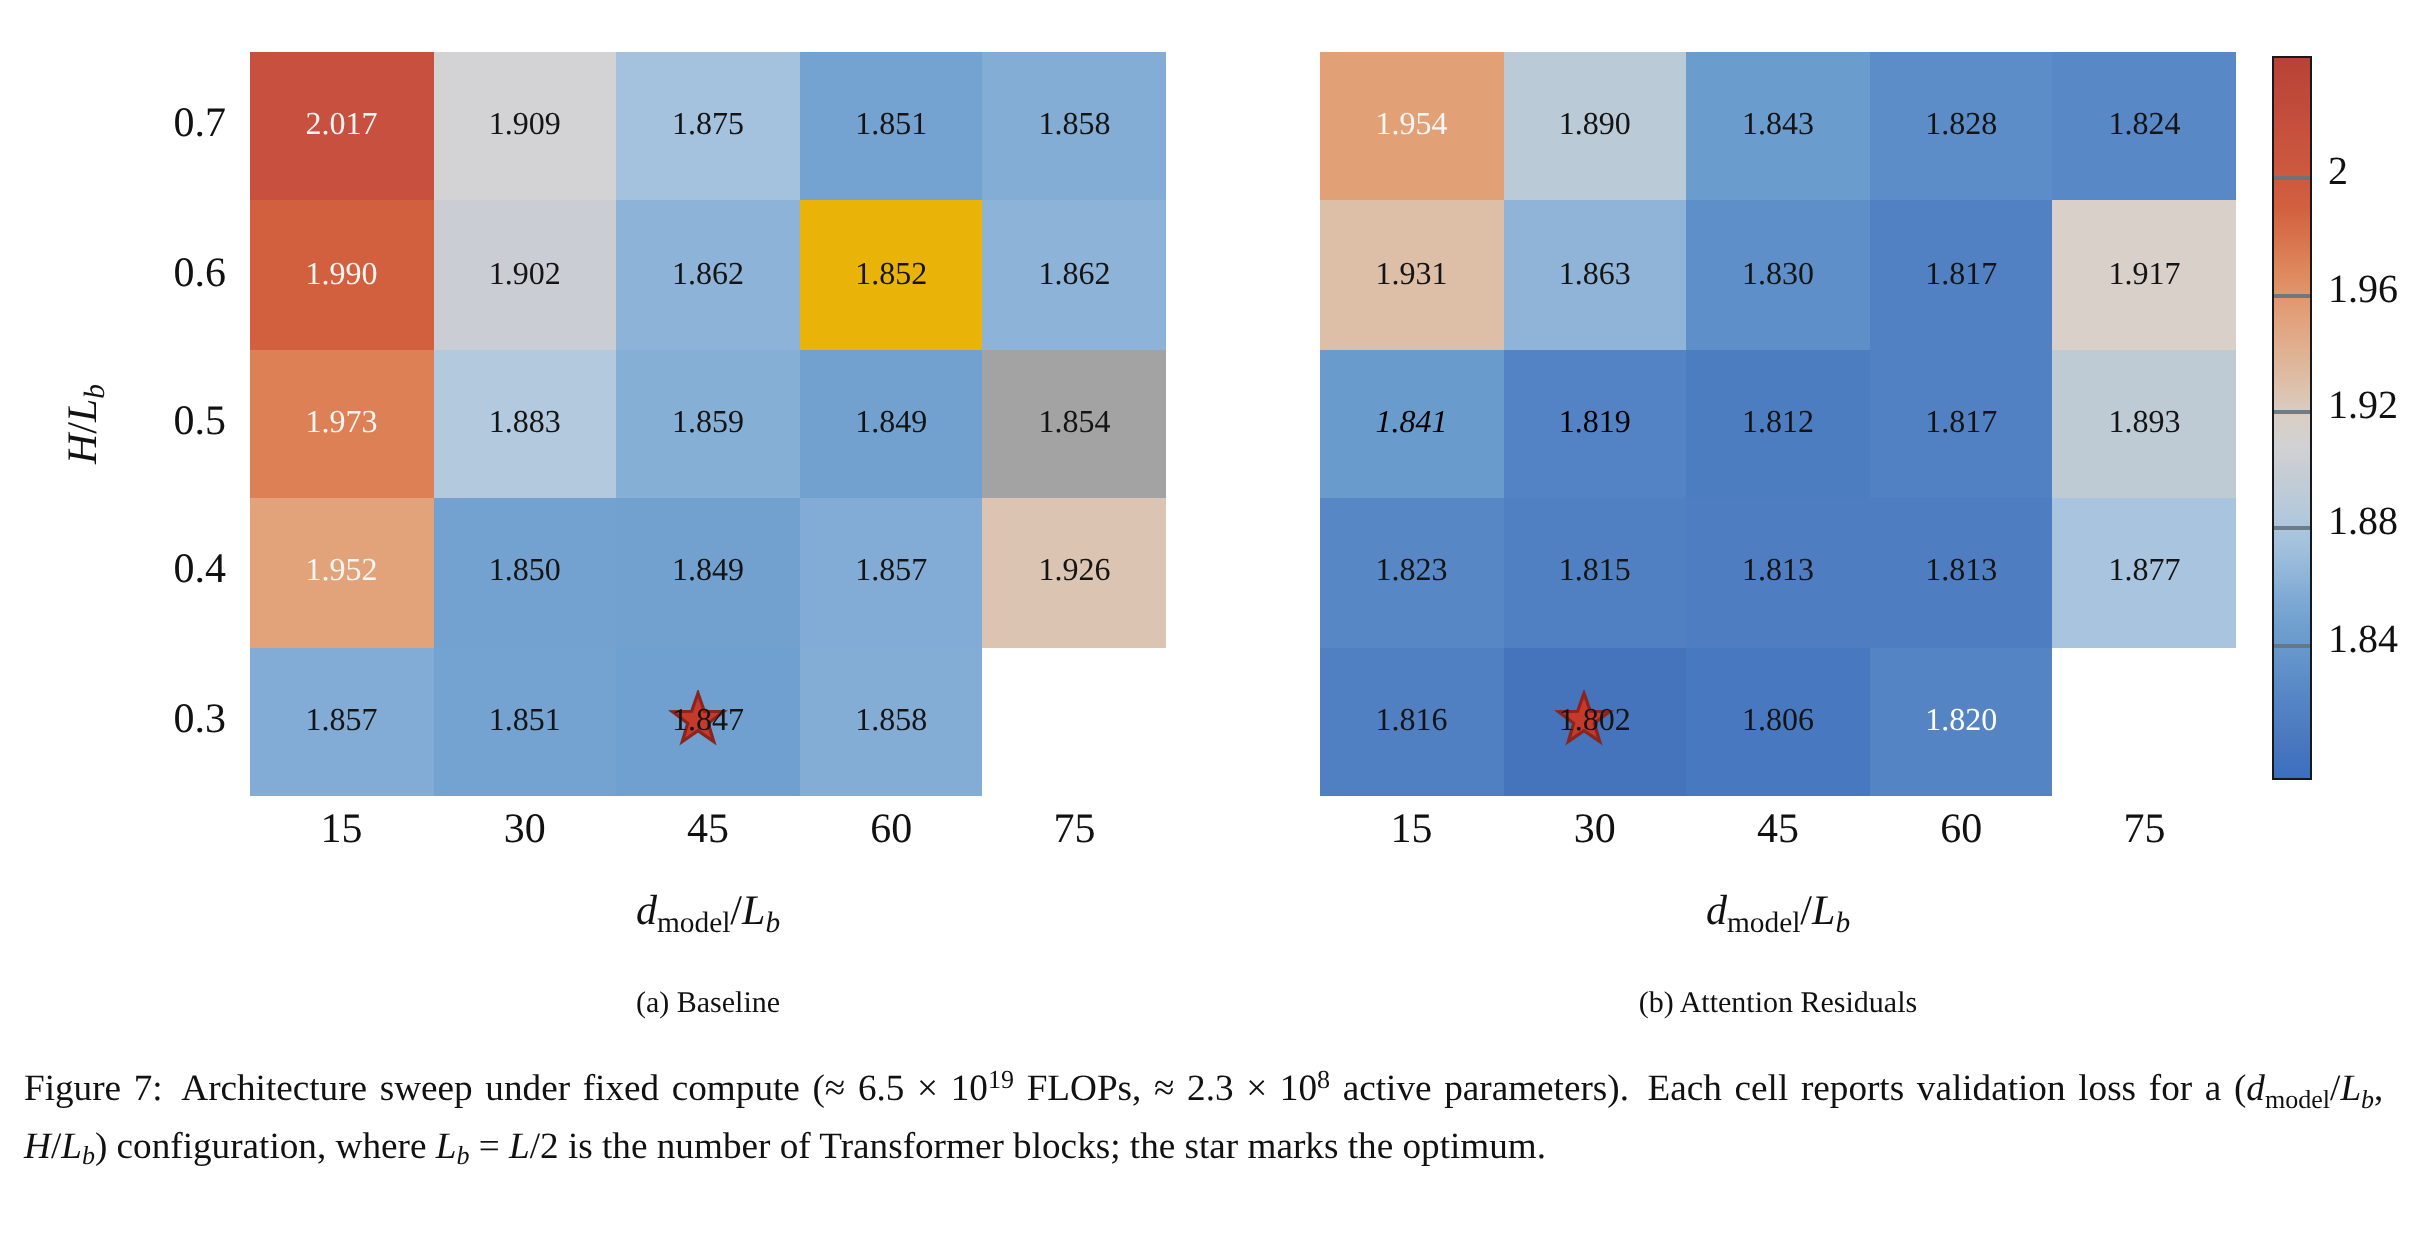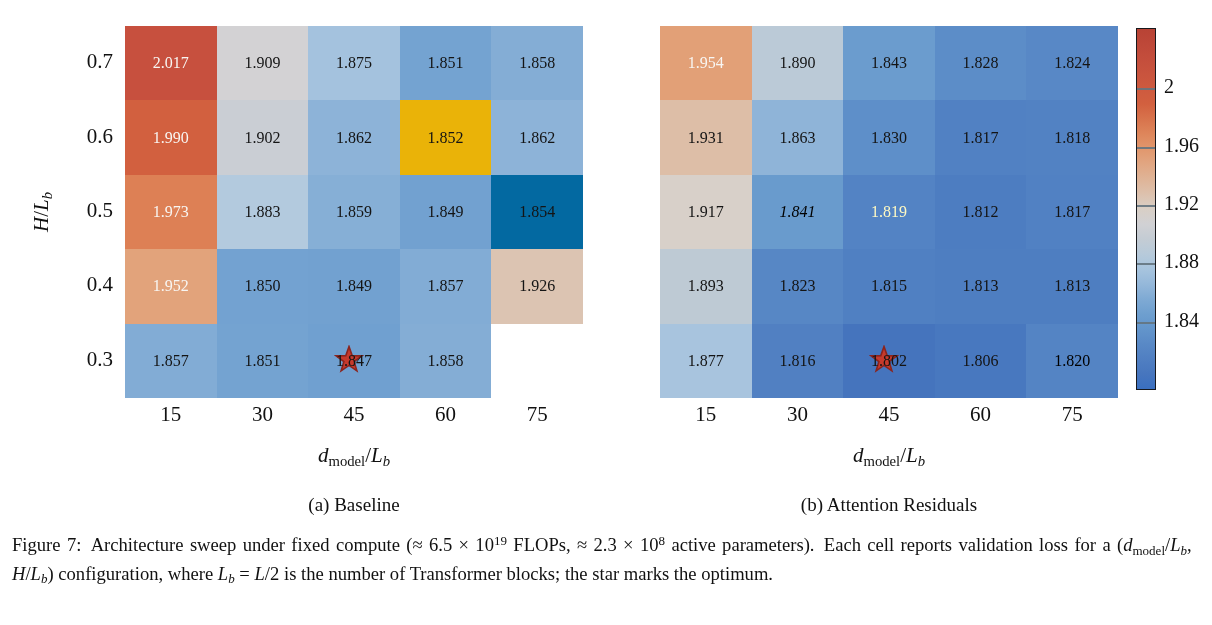--- a/index.html
+++ b/index.html
@@ -9,21 +9,21 @@
   .cell{position:relative;display:flex;align-items:center;justify-content:center;font-size:16px;}
   .cell .val{position:relative;z-index:2;}
   .star{position:absolute;z-index:1;pointer-events:none;}
   .tick{position:absolute;font-size:21px;text-align:center;white-space:nowrap;}
   .ytick{text-align:right;}
   .axlabel{position:absolute;font-size:21px;text-align:center;white-space:nowrap;}
   .it{font-style:italic;}
   sub,sup{font-size:70%;line-height:0;vertical-align:baseline;position:relative;}
   sub{top:0.28em;}
   sup{top:-0.5em;}
-  .subcap{position:absolute;font-size:19px;text-align:center;}
+  .subcap{position:absolute;font-size:15px;text-align:center;}
   .cbar{position:absolute;border:1.4px solid #17181c;box-sizing:border-box;}
   .cbline{position:absolute;background:rgba(100,116,128,0.9);}
   .cblabel{position:absolute;font-size:20px;white-space:nowrap;}
   .caption{position:absolute;font-size:18.6px;line-height:28.8px;text-align:justify;}
 </style>
 </head>
 <body>
 
 <div class="fig">
 
@@ -75,21 +75,21 @@
       </div>
       <div class="cell" style="background: rgb(179, 202, 222);">
         <span class="val" style="color: rgb(20, 20, 20);">1.883</span>
       </div>
       <div class="cell" style="background: rgb(134, 175, 214);">
         <span class="val" style="color: rgb(20, 20, 20);">1.859</span>
       </div>
       <div class="cell" style="background: rgb(114, 161, 208);">
         <span class="val" style="color: rgb(20, 20, 20);">1.849</span>
       </div>
-      <div class="cell" style="background: #0369a1;">
+      <div class="cell" style="background: #a3a3a3;">
         <span class="val" style="color: rgb(20, 20, 20);">1.854</span>
       </div>
       <div class="cell" style="background: rgb(226, 163, 123);">
         <span class="val" style="color: rgb(248, 246, 243);">1.952</span>
       </div>
       <div class="cell" style="background: rgb(115, 162, 209);">
         <span class="val" style="color: rgb(20, 20, 20);">1.850</span>
       </div>
       <div class="cell" style="background: rgb(114, 161, 208);">
         <span class="val" style="color: rgb(20, 20, 20);">1.849</span>
@@ -147,31 +147,28 @@
       </div>
       <div class="cell" style="background: rgb(143, 180, 216);">
         <span class="val" style="color: rgb(20, 20, 20);">1.863</span>
       </div>
       <div class="cell" style="background: rgb(94, 143, 201);">
         <span class="val" style="color: rgb(20, 20, 20);">1.830</span>
       </div>
       <div class="cell" style="background: rgb(81, 129, 195);">
         <span class="val" style="color: rgb(20, 20, 20);">1.817</span>
       </div>
-      <div class="cell" style="background: rgb(82, 130, 195);">
-        <span class="val" style="color: rgb(20, 20, 20);">1.818</span>
-      </div>
       <div class="cell" style="background: rgb(216, 208, 201);">
         <span class="val" style="color: rgb(20, 20, 20);">1.917</span>
       </div>
       <div class="cell" style="background: rgb(105, 155, 205);">
         <span class="val" style="color: #000000; font-style: italic;">1.841</span>
       </div>
       <div class="cell" style="background: rgb(83, 131, 196);">
-        <span class="val" style="color: #fef9c3;">1.819</span>
+        <span class="val" style="color: #000000;">1.819</span>
       </div>
       <div class="cell" style="background: rgb(77, 125, 193);">
         <span class="val" style="color: rgb(20, 20, 20);">1.812</span>
       </div>
       <div class="cell" style="background: rgb(81, 129, 195);">
         <span class="val" style="color: rgb(20, 20, 20);">1.817</span>
       </div>
       <div class="cell" style="background: rgb(190, 202, 212);">
         <span class="val" style="color: rgb(20, 20, 20);">1.893</span>
       </div>
@@ -196,21 +193,21 @@
       <div class="cell" style="background: rgb(69, 116, 189);">
         <span class="star" style="left: 50%; top: 50%; margin-left: -20px; margin-top: -16px;"><svg width="30" height="30" viewBox="0 0 30 30">
             <polygon points="15.00,1.60 18.17,10.63 27.74,10.86 20.14,16.67 22.88,25.84 15.00,20.40 7.12,25.84 9.86,16.67 2.26,10.86 11.83,10.63" fill="#c63a2c" stroke="#8a241e" stroke-width="1.6"></polygon>
           </svg></span>
         <span class="val" style="color: rgb(20, 20, 20);">1.802</span>
       </div>
       <div class="cell" style="background: rgb(72, 120, 191);">
         <span class="val" style="color: rgb(20, 20, 20);">1.806</span>
       </div>
       <div class="cell" style="background: rgb(84, 132, 196);">
-        <span class="val" style="color: #000000;">1.820</span>
+        <span class="val" style="color: #ffffff;">1.820</span>
       </div>
     </div>
     <div class="tick" style="left: 675.8px; top: 402px; width: 60px;">15</div>
     <div class="tick" style="left: 767.4px; top: 402px; width: 60px;">30</div>
     <div class="tick" style="left: 859px; top: 402px; width: 60px;">45</div>
     <div class="tick" style="left: 950.6px; top: 402px; width: 60px;">60</div>
     <div class="tick" style="left: 1042.2px; top: 402px; width: 60px;">75</div>
     <div class="cbline" style="left: 1137px; top: 88.3065px; width: 18px; height: 2px;"></div>
     <div class="cblabel" style="left: 1164px; top: 75.3065px;">2</div>
     <div class="cbline" style="left: 1137px; top: 146.694px; width: 18px; height: 2px;"></div>

